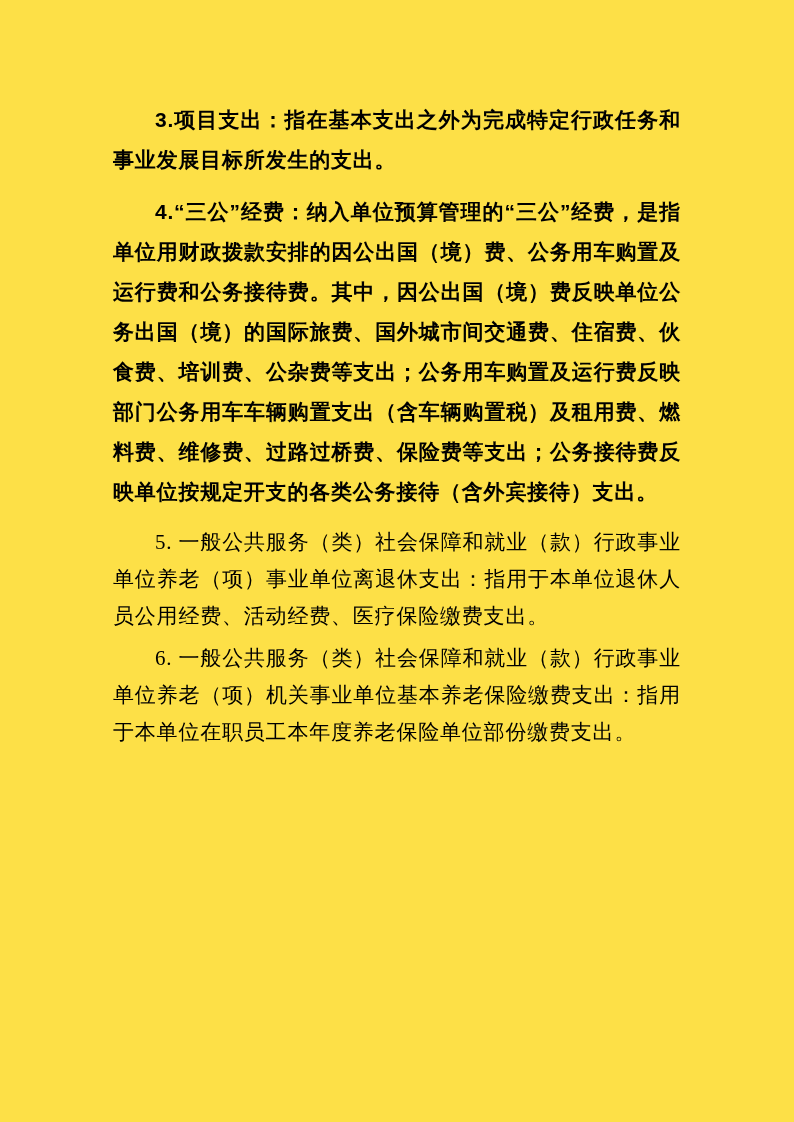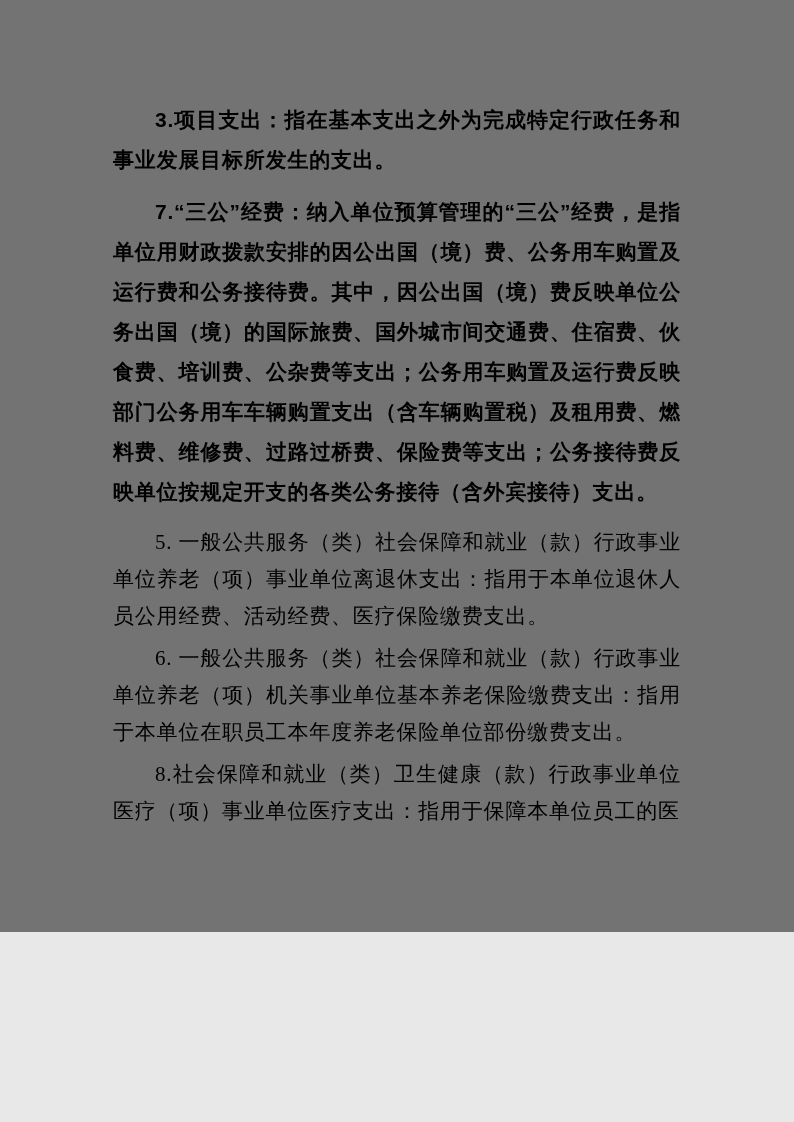--- a/index.html
+++ b/index.html
@@ -3,23 +3,23 @@
 <meta charset="utf-8">
 <style>
   html, body {
     margin: 0;
     padding: 0;
     background: #e8e8e8;
   }
   .page {
     position: relative;
     width: 794px;
-    height: 932px;
+    height: 1122px;
     margin: 0 auto;
-    background: #737373;
+    background: #fde047;
     box-sizing: border-box;
     padding: 100px 113px 0 113px;
     overflow: hidden;
     color: #000000;
   }
   .para {
     margin: 0 0 8px 0;
     text-indent: 2em;
     text-align: justify;
     text-justify: inter-ideograph;
@@ -41,18 +41,17 @@
     line-height: 37px;
     margin-bottom: 5px;
   }
 </style>
 </head>
 <body>
 
 <div class="page">
   <div>
     <p class="para hei">3.项目支出：指在基本支出之外为完成特定行政任务和事业发展目标所发生的支出。</p>
-    <p class="para hei">7.“三公”经费：纳入单位预算管理的“三公”经费，是指单位用财政拨款安排的因公出国（境）费、公务用车购置及运行费和公务接待费。其中，因公出国（境）费反映单位公务出国（境）的国际旅费、国外城市间交通费、住宿费、伙食费、培训费、公杂费等支出；公务用车购置及运行费反映部门公务用车车辆购置支出（含车辆购置税）及租用费、燃料费、维修费、过路过桥费、保险费等支出；公务接待费反映单位按规定开支的各类公务接待（含外宾接待）支出。</p>
+    <p class="para hei">4.“三公”经费：纳入单位预算管理的“三公”经费，是指单位用财政拨款安排的因公出国（境）费、公务用车购置及运行费和公务接待费。其中，因公出国（境）费反映单位公务出国（境）的国际旅费、国外城市间交通费、住宿费、伙食费、培训费、公杂费等支出；公务用车购置及运行费反映部门公务用车车辆购置支出（含车辆购置税）及租用费、燃料费、维修费、过路过桥费、保险费等支出；公务接待费反映单位按规定开支的各类公务接待（含外宾接待）支出。</p>
     <p class="para fang">5. 一般公共服务（类）社会保障和就业（款）行政事业单位养老（项）事业单位离退休支出：指用于本单位退休人员公用经费、活动经费、医疗保险缴费支出。</p>
     <p class="para fang">6. 一般公共服务（类）社会保障和就业（款）行政事业单位养老（项）机关事业单位基本养老保险缴费支出：指用于本单位在职员工本年度养老保险单位部份缴费支出。</p>
-    <p class="para fang">8.社会保障和就业（类）卫生健康（款）行政事业单位医疗（项）事业单位医疗支出：指用于保障本单位员工的医</p>
   </div>
 </div>
 
 </body></html>

